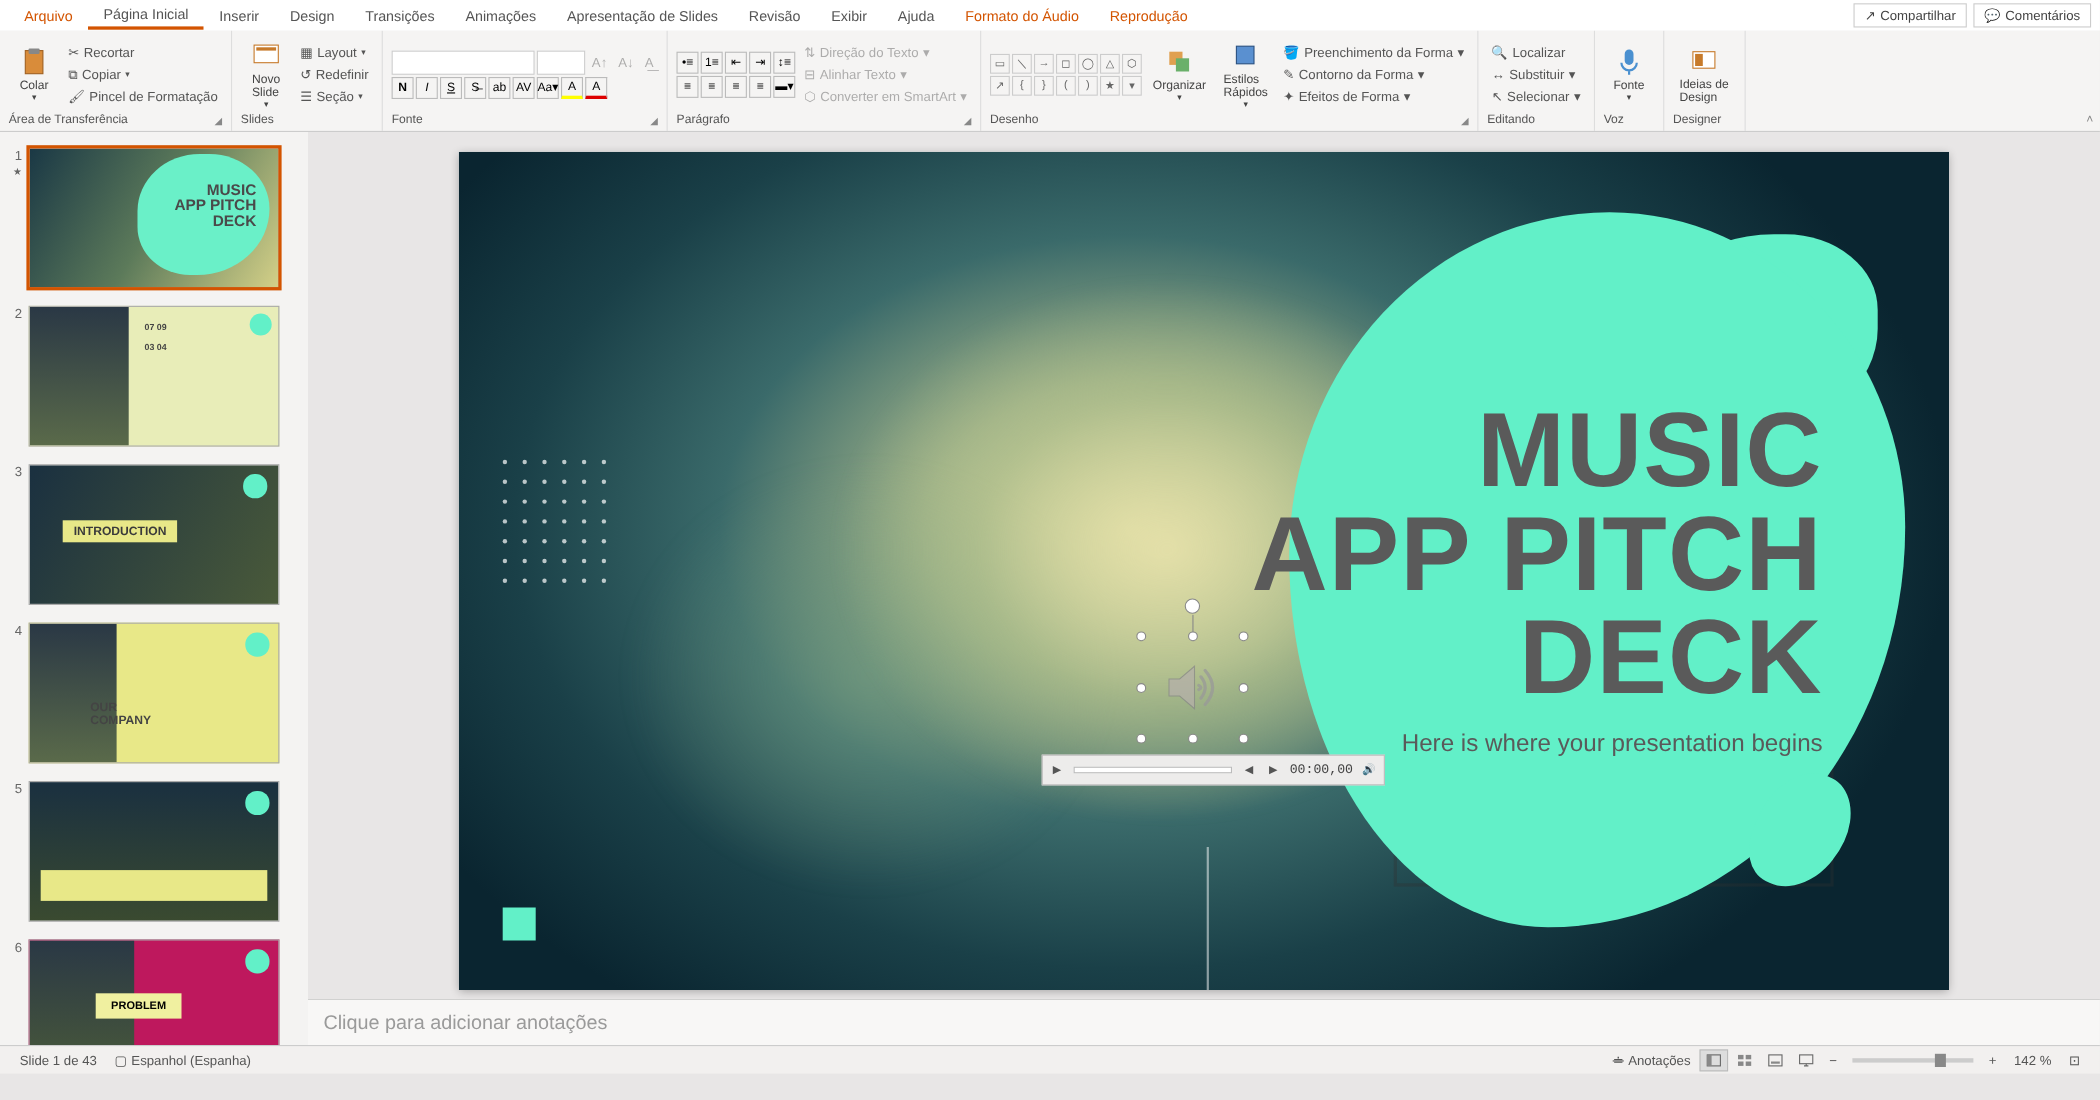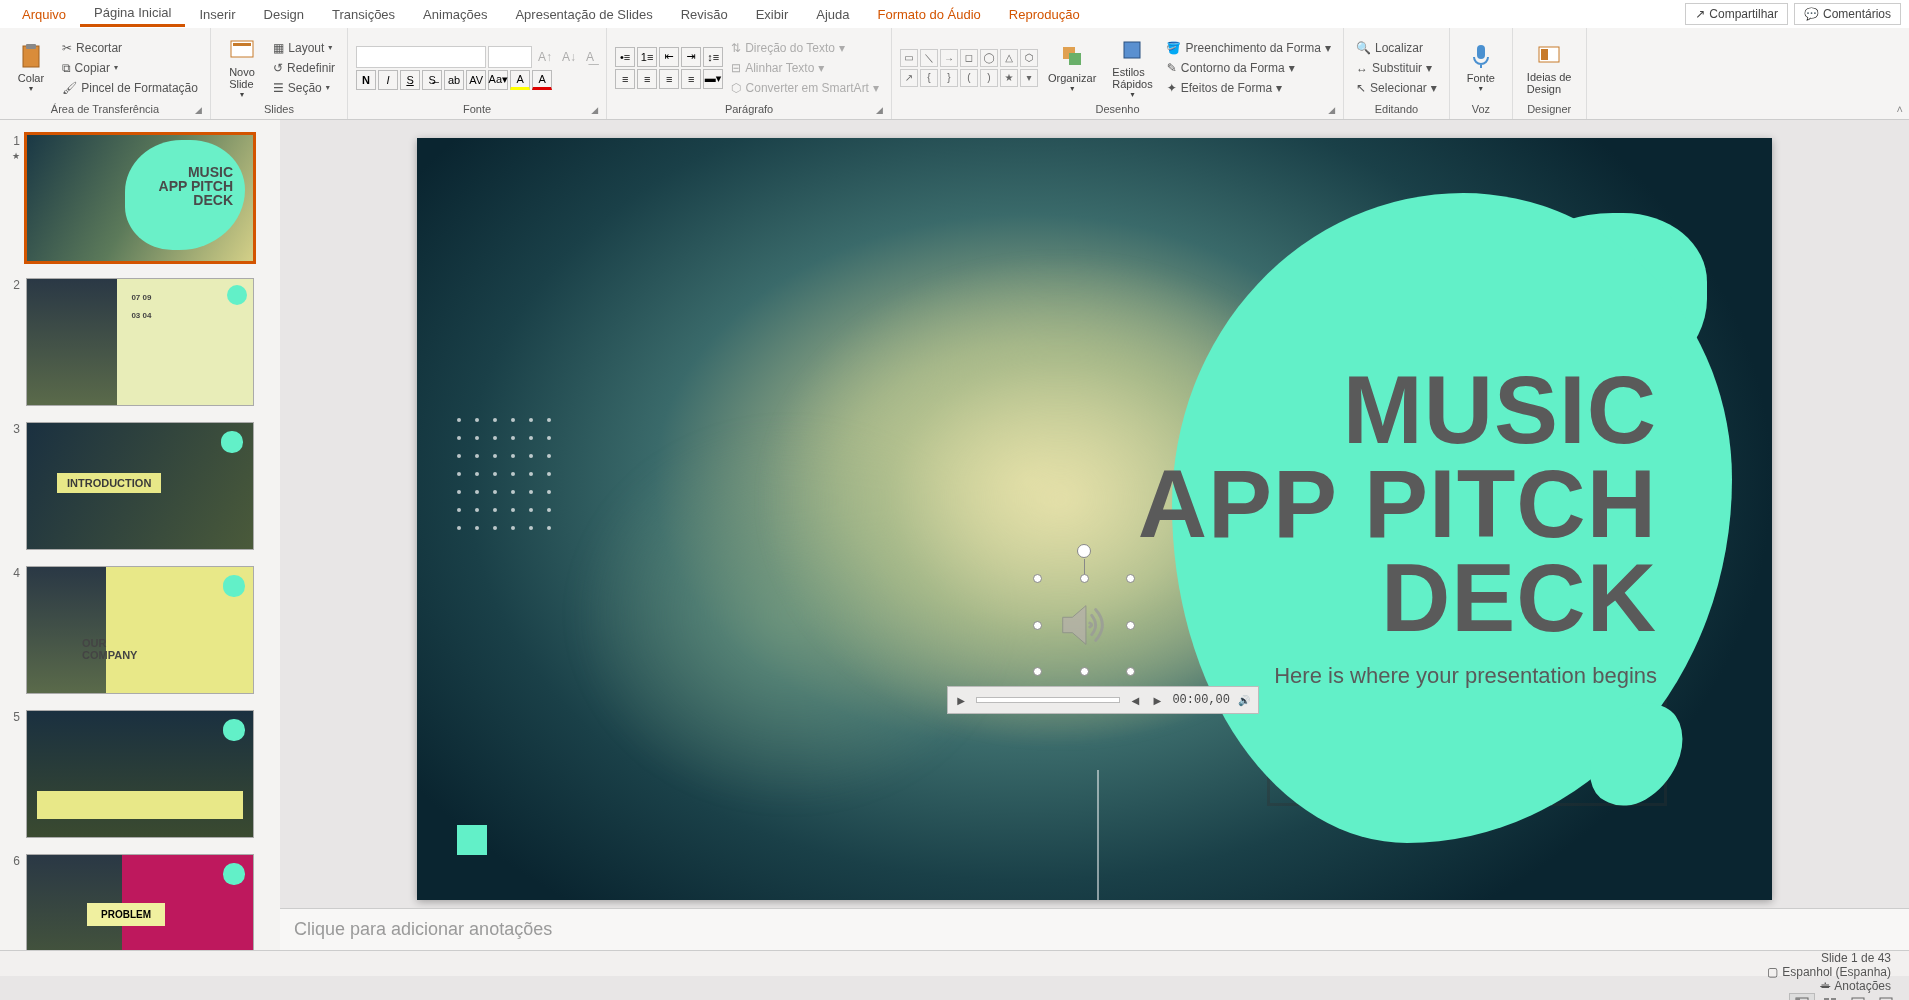--- a/index.html
+++ b/index.html
@@ -11,21 +11,21 @@
 .menubar .tab.file { color: #d35400; }
 .menubar .tab.active { border-bottom: 3px solid #d35400; color: #555; font-weight: 400; }
 .menubar .tab.contextual { color: #d35400; text-align: center; }
 .menubar .spacer { flex: 1; }
 .menubar .right-btn { padding: 3px 9px; border: 1px solid #ccc; margin-left: 6px; font-size: 12px; display: flex; align-items: center; gap: 4px; color: #444; }
 
 
 .ribbon { background: #f5f4f3; height: 92px; display: flex; border-bottom: 1px solid #ccc; }
 .ribbon-group { border-right: 1px solid #ddd; display: flex; flex-direction: column; justify-content: space-between; padding: 4px 8px 2px; }
 .ribbon-group-content { flex: 1; display: flex; align-items: center; gap: 4px; }
-.ribbon-group-label { text-align: center; font-size: 11px; color: #555; padding-bottom: 2px; position: relative; }
+.ribbon-group-label { font-size: 11px; color: #555; padding-bottom: 2px; position: relative; }
 .ribbon-group-label .launcher { position: absolute; right: 0; bottom: 2px; font-size: 9px; color: #888; }
 
 .big-btn { display: flex; flex-direction: column; align-items: center; justify-content: center; padding: 2px 6px; font-size: 11px; color: #444; min-width: 46px; }
 .big-btn .icon-box { width: 28px; height: 28px; display: flex; align-items: center; justify-content: center; margin-bottom: 2px; }
 .small-btn { display: flex; align-items: center; gap: 4px; padding: 2px 4px; font-size: 12px; color: #555; }
 .small-btn.disabled, .big-btn.disabled { opacity: 0.45; }
 .vcol { display: flex; flex-direction: column; gap: 2px; }
 .icon-row { display: flex; gap: 2px; }
 .icon-sq { width: 20px; height: 20px; border: 1px solid #bbb; display: flex; align-items: center; justify-content: center; font-size: 11px; }
 
@@ -106,21 +106,21 @@
 
 .audio-player { position: absolute; left: 530px; top: 548px; width: 312px; height: 28px; background: #edeceb; border: 1px solid #bbb; display: flex; align-items: center; padding: 0 6px; gap: 8px; font-size: 11px; }
 .audio-player .track { flex: 1; height: 6px; background: #fff; border: 1px solid #bbb; }
 .audio-player .ctl { width: 14px; height: 14px; display: flex; align-items: center; justify-content: center; color: #555; font-size: 10px; }
 .audio-player .time { font-size: 12px; color: #444; font-family: Liberation Mono, monospace; }
 
 
 .notes-area { height: 42px; background: #f8f7f6; border-top: 1px solid #ccc; padding: 10px 14px; color: #9a9a9a; font-size: 18px; }
 
 
-.statusbar { height: 26px; background: #f2f0ef; border-top: 1px solid #ccc; display: flex; align-items: flex-end; padding: 0 10px; font-size: 12px; color: #555; flex-direction: column; }
+.statusbar { height: 26px; background: #f2f0ef; border-top: 1px solid #ccc; display: flex; align-items: center; padding: 0 10px; font-size: 12px; color: #555; }
 .statusbar .spacer { flex: 1; }
 .statusbar .sb-item { padding: 0 8px; display: flex; align-items: center; gap: 4px; }
 .view-btns { display: flex; gap: 2px; }
 .view-btn { width: 26px; height: 20px; border: 1px solid transparent; display: flex; align-items: center; justify-content: center; }
 .view-btn.active { background: #ddd; border-color: #bbb; }
 .zoom-slider { width: 110px; height: 4px; background: #ccc; position: relative; margin: 0 6px; }
 .zoom-slider .knob { position: absolute; left: 68%; top: -4px; width: 10px; height: 12px; background: #888; }
 
 
 .editor-scroller::-webkit-scrollbar, .slide-panel::-webkit-scrollbar { width: 18px; height: 18px; }

